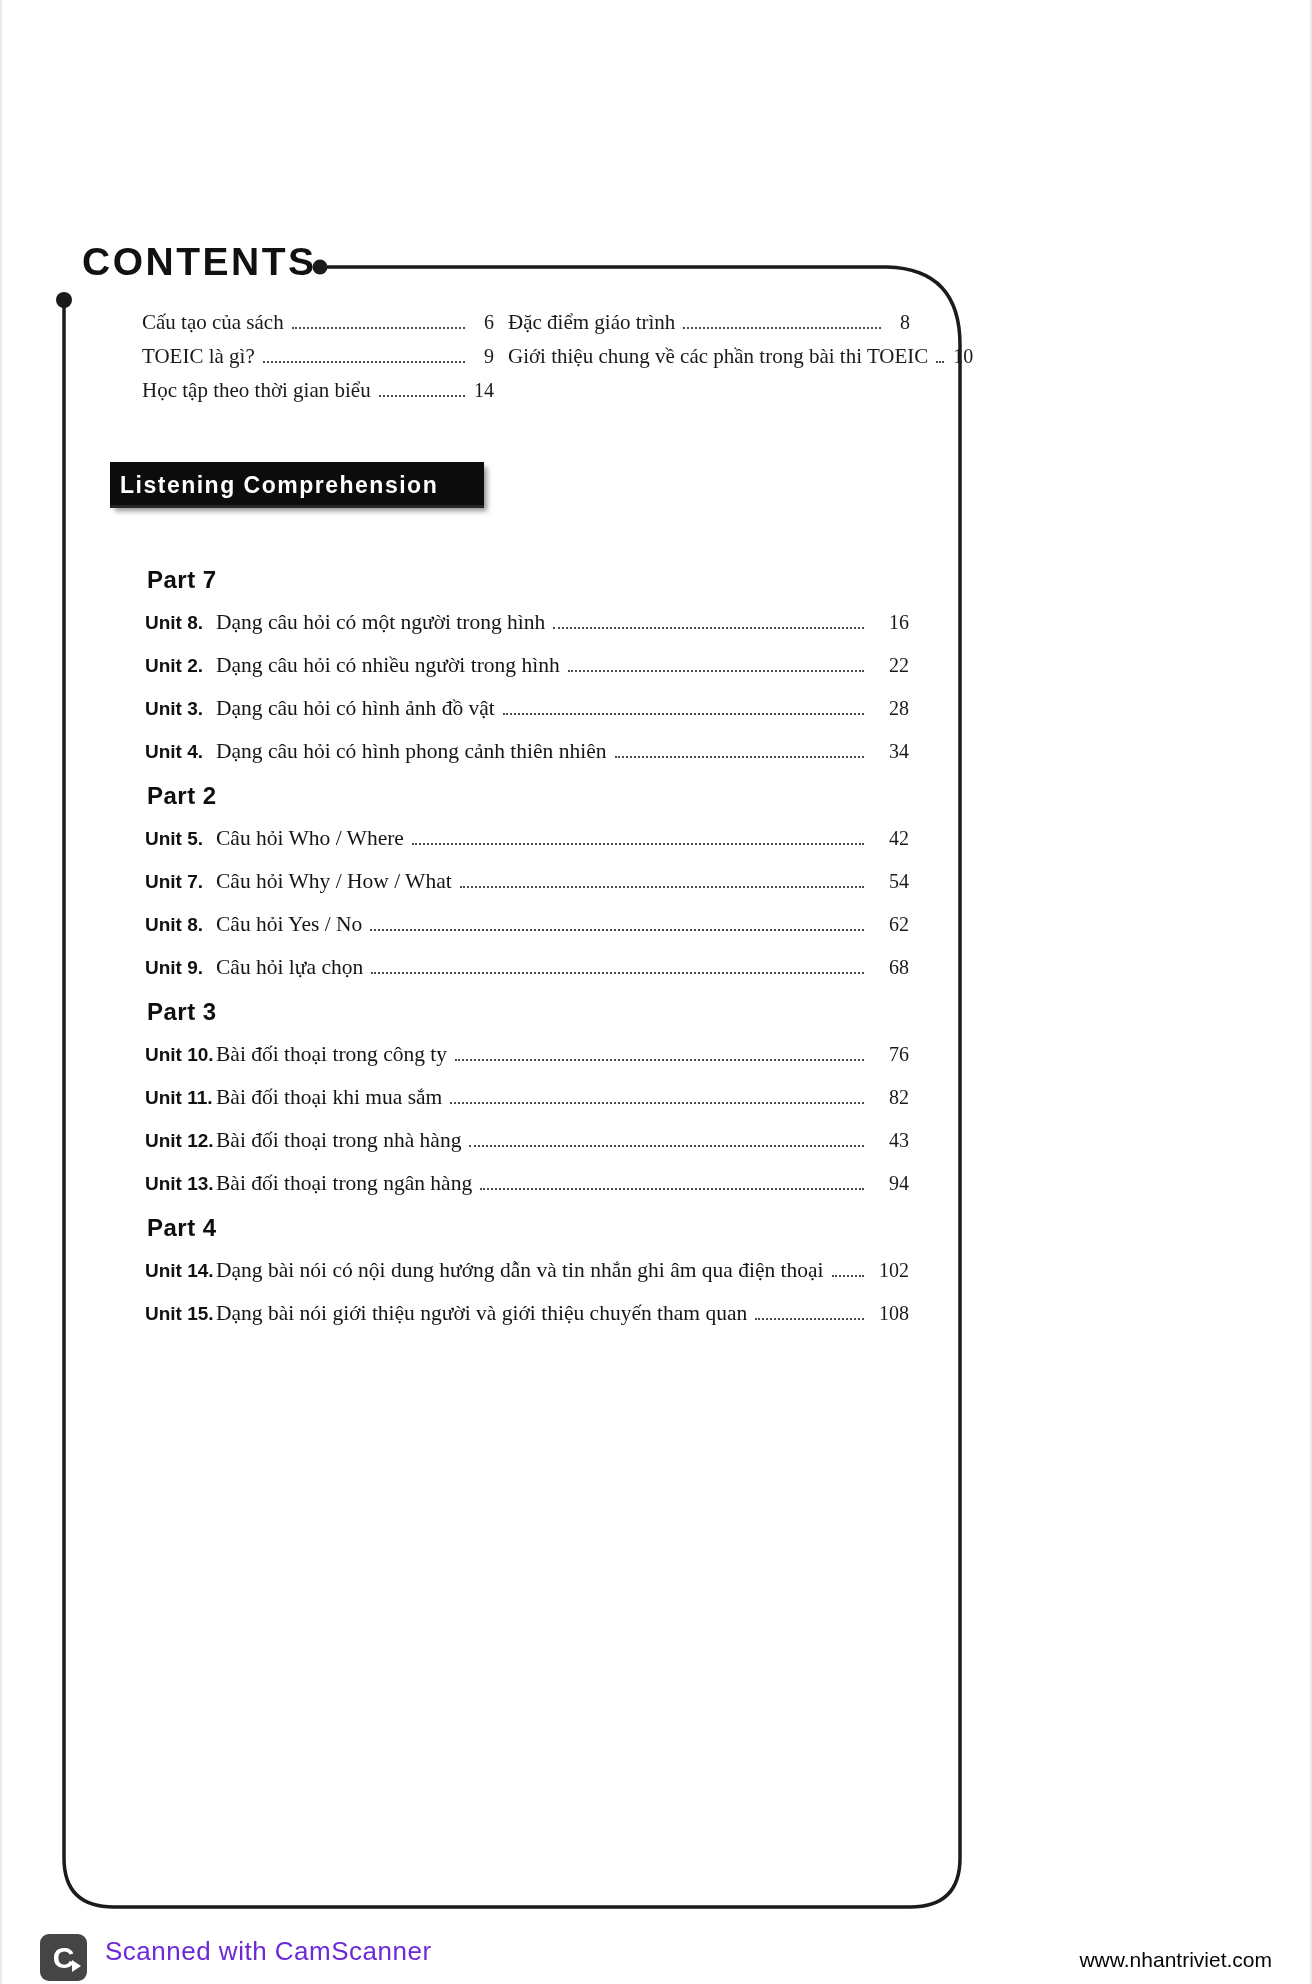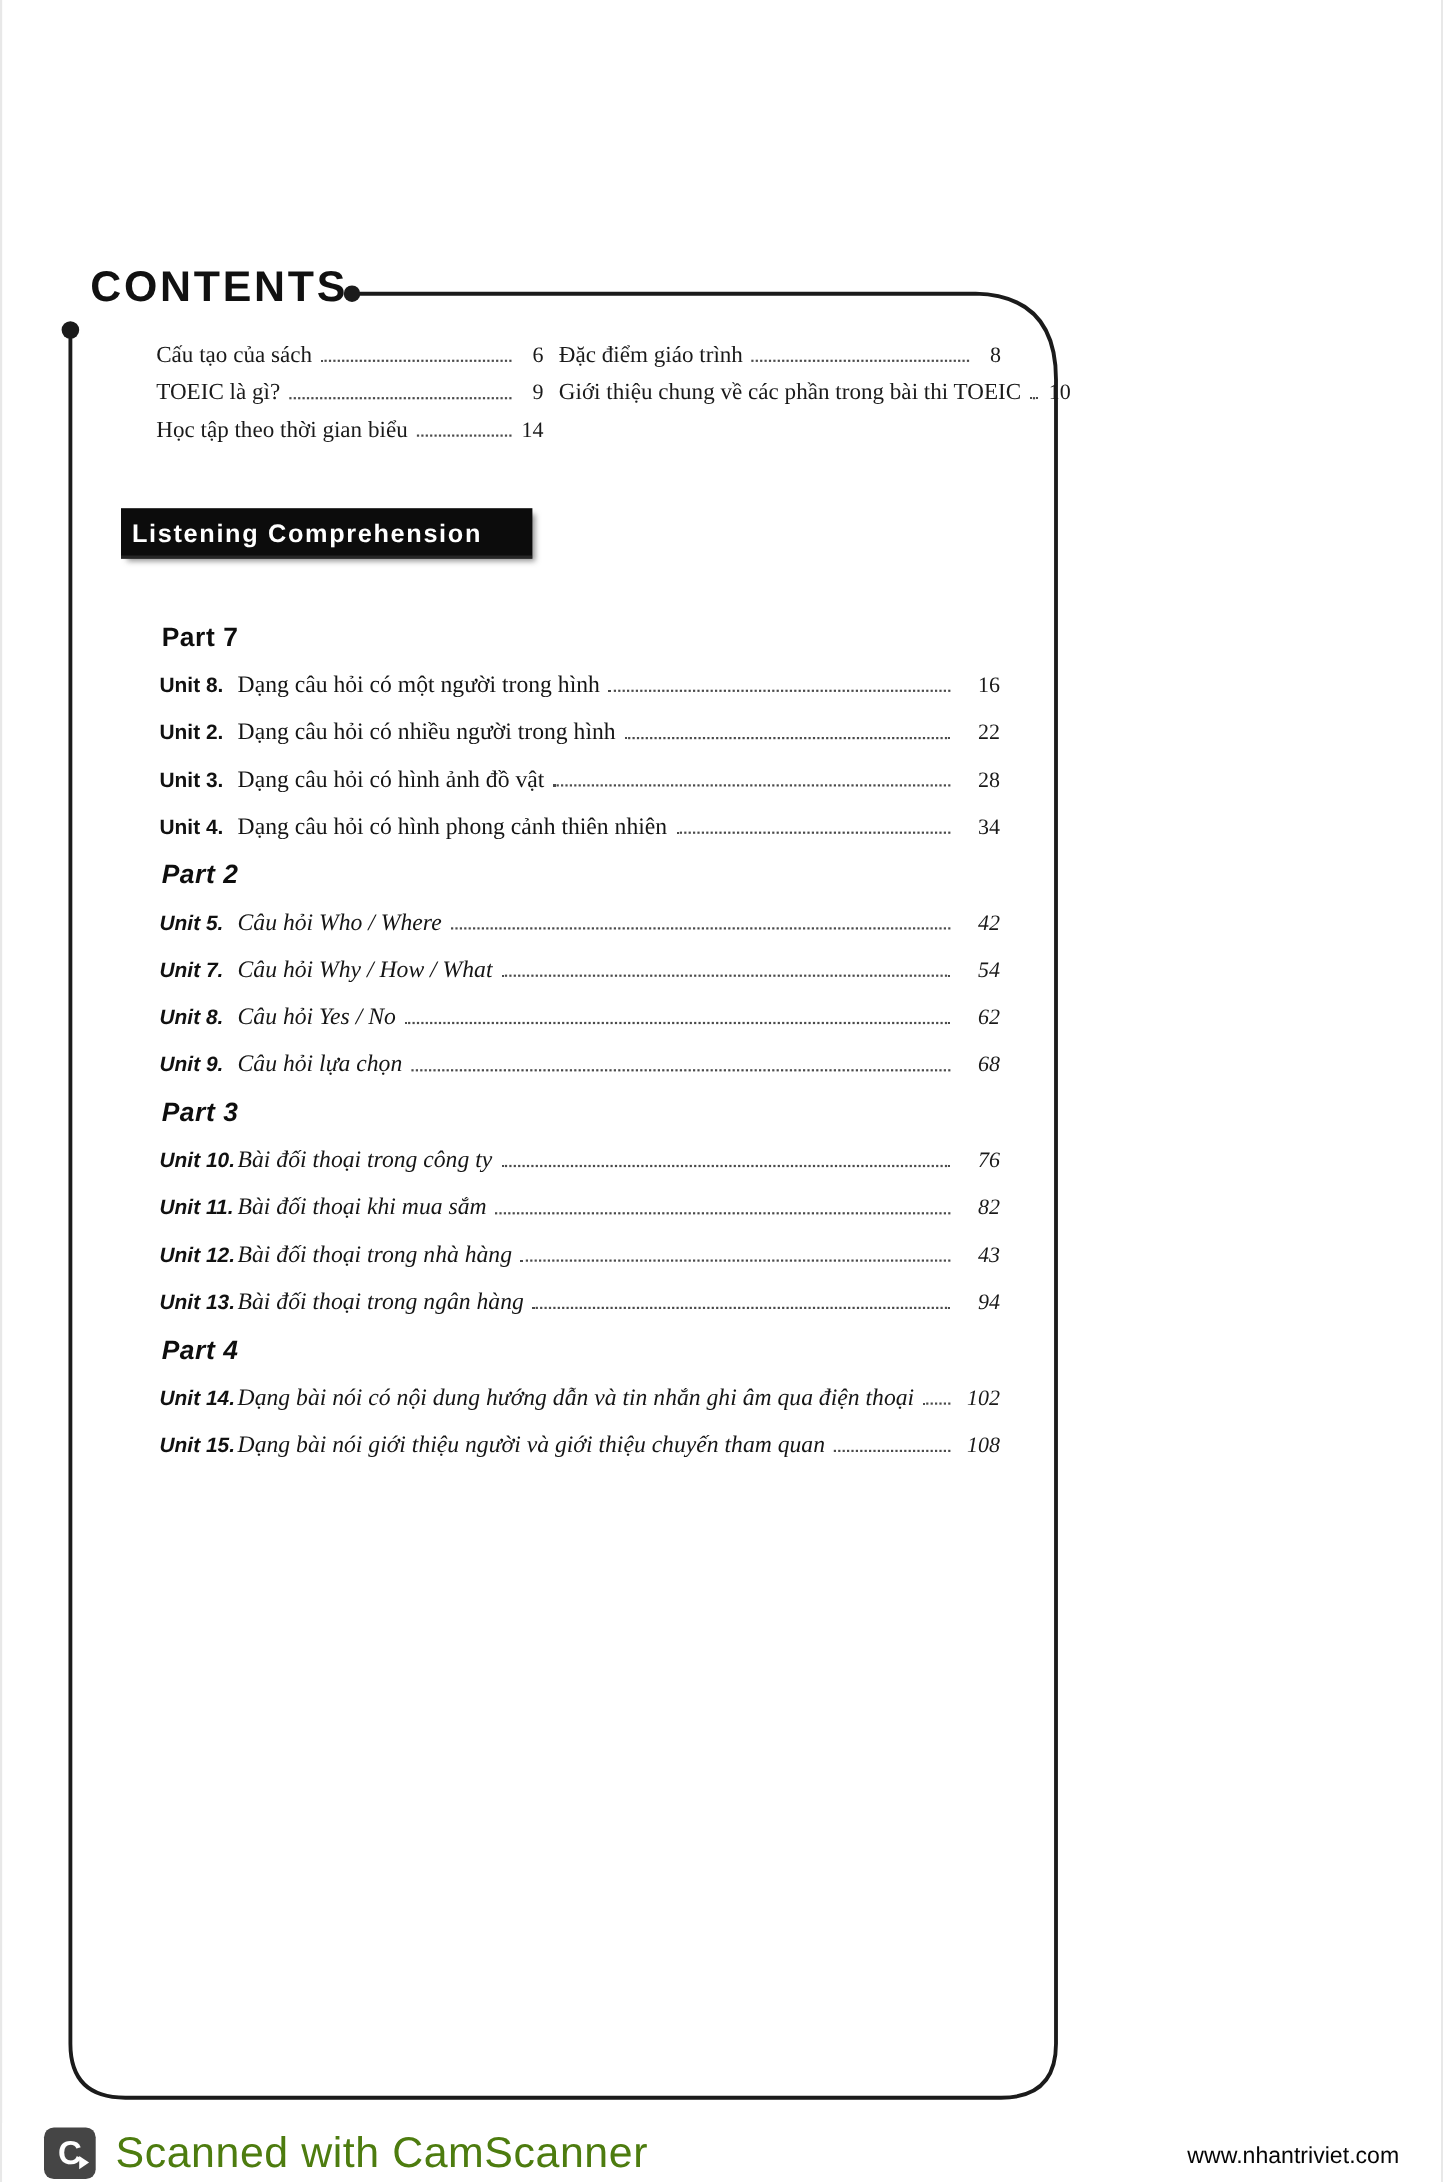--- a/index.html
+++ b/index.html
@@ -39,21 +39,21 @@
     position: absolute; left: 108px; top: 462px;
     width: 374px; height: 46px;
     background: #0c0c0c;
     color: #ffffff;
     font-size: 23px; font-weight: bold; letter-spacing: 1.5px;
     line-height: 46px; padding-left: 10px;
     box-shadow: 4px 4px 5px -1px rgba(60,60,60,.55), inset 0 -3px 0 rgba(90,90,90,.35);
   }
 
   .parts { position: absolute; left: 143px; top: 566px; width: 764px; }
-  .part + .part { margin-top: 12px; font-style: italic; }
+  .part + .part { margin-top: 12px; }
   .part-title {
     font-size: 24px; font-weight: bold; color: #0e0e0e;
     margin: 0 0 16px 2px; letter-spacing: .5px;
   }
   .unit-row { display: flex; align-items: baseline; margin-bottom: 17px; height: 26px; }
   .unit-label {
     font-weight: bold; font-size: 19px; color: #111;
     flex: 0 0 71px; white-space: nowrap;
   }
   .unit-title { font-size: 21.5px; color: #151515; white-space: nowrap; }
@@ -70,21 +70,21 @@
   }
   .cs-logo .tri {
     position: absolute; right: 6px; bottom: 9px;
     width: 0; height: 0;
     border-left: 9px solid #fff;
     border-top: 6px solid transparent;
     border-bottom: 6px solid transparent;
   }
   .scan-text {
     position: absolute; left: 103px; top: 6px;
-    font-size: 39px; color: #4d7c0f; letter-spacing: .5px;
+    font-size: 26px; color: #6d28d9; letter-spacing: .5px;
   }
   .site-text {
     position: absolute; right: 42px; top: 18px;
     font-size: 21px; color: #050505;
   }
 </style>
 </head>
 <body>
 
 <div class="page">

